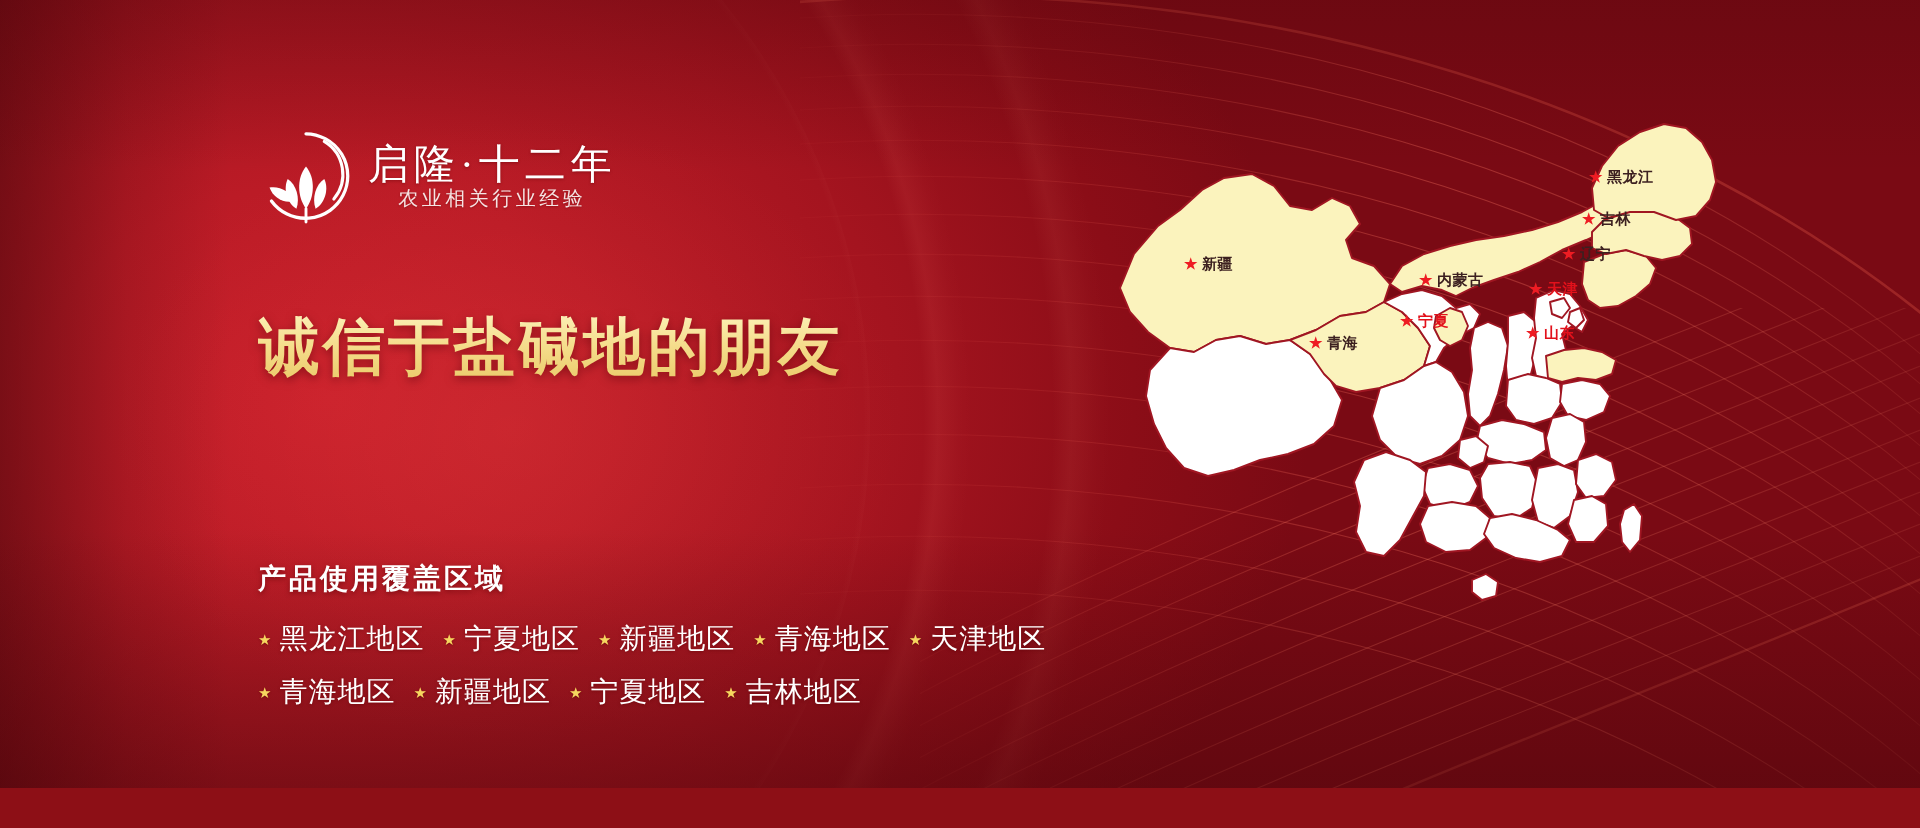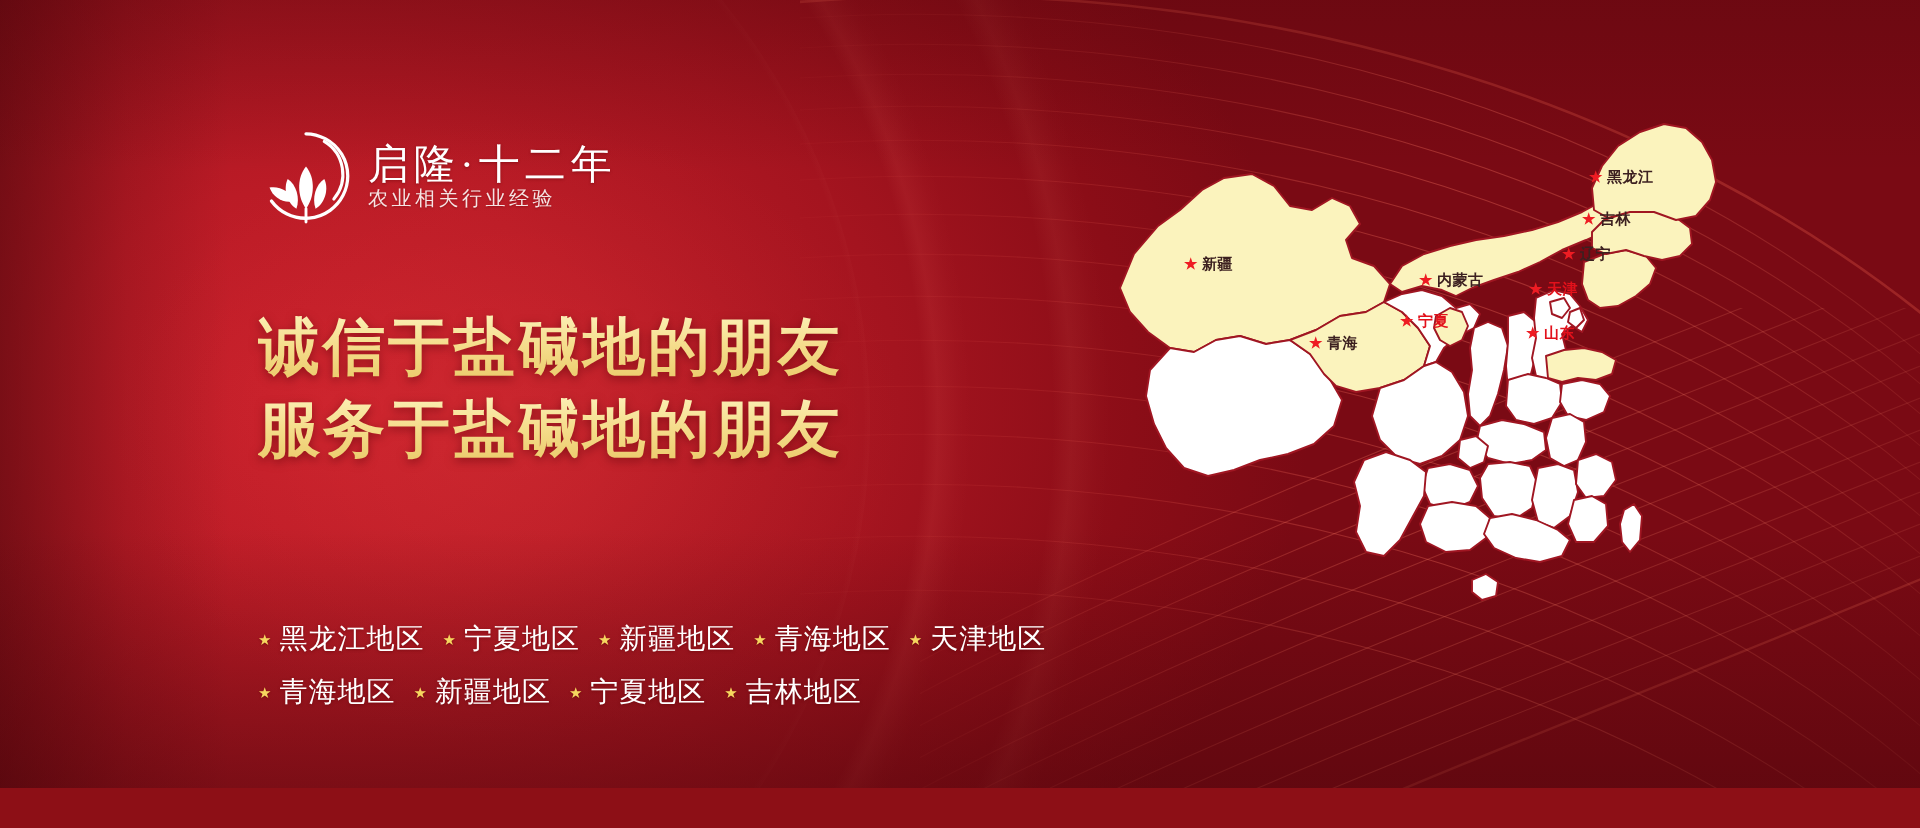--- a/index.html
+++ b/index.html
@@ -6,20 +6,21 @@
   html,body{margin:0;padding:0;}
   body{
     width:1920px;height:828px;overflow:hidden;
     font-family:"Liberation Sans","DejaVu Sans",sans-serif;
     background:#8d0f16;
   }
   #banner{
     position:relative;width:1920px;height:788px;overflow:hidden;
     background:
       radial-gradient(ellipse 980px 720px at 330px 400px, #c9202b 0%, #bb1b26 30%, #a4141f 58%, #8b0d17 82%, #7a0a14 100%);
+    text-align: center;
   }
   
   .arcwrap{position:absolute;inset:0;pointer-events:none;}
   .band{position:absolute;border-radius:50%;}
   .b1{
     width:1700px;height:1700px;left:-720px;top:-430px;
     background:radial-gradient(circle at 50% 50%, rgba(255,255,255,0.0) 66%, rgba(255,120,110,0.085) 67.2%, rgba(255,120,110,0.02) 69%, rgba(0,0,0,0) 70%);
   }
   .b2{
     width:2050px;height:2050px;left:-900px;top:-610px;
@@ -191,23 +192,23 @@
         <path d="M50 84 C 50 92, 50 96, 50 98" fill="none" stroke="#ffffff" stroke-width="3" stroke-linecap="round"></path>
       </svg>
       <div class="logo-text">
         <div class="logo-title">启隆·十二年</div>
         <div class="logo-sub">农业相关行业经验</div>
       </div>
     </div>
 
     <div class="headline">
       <div class="hl-line">诚信于盐碱地的朋友</div>
-      <div class="hl-line">服务于盐碱地的朋友</div>
     </div>
 
+    <div class="cov-title">产品使用覆盖区域</div>
 
     <div class="cov-rows" id="coverage-rows">
         <div class="cov-row">
           <div class="cov-item">
             <span class="cov-star">★</span>
             <span class="cov-label">黑龙江地区</span>
           </div>
           <div class="cov-item">
             <span class="cov-star">★</span>
             <span class="cov-label">宁夏地区</span>

